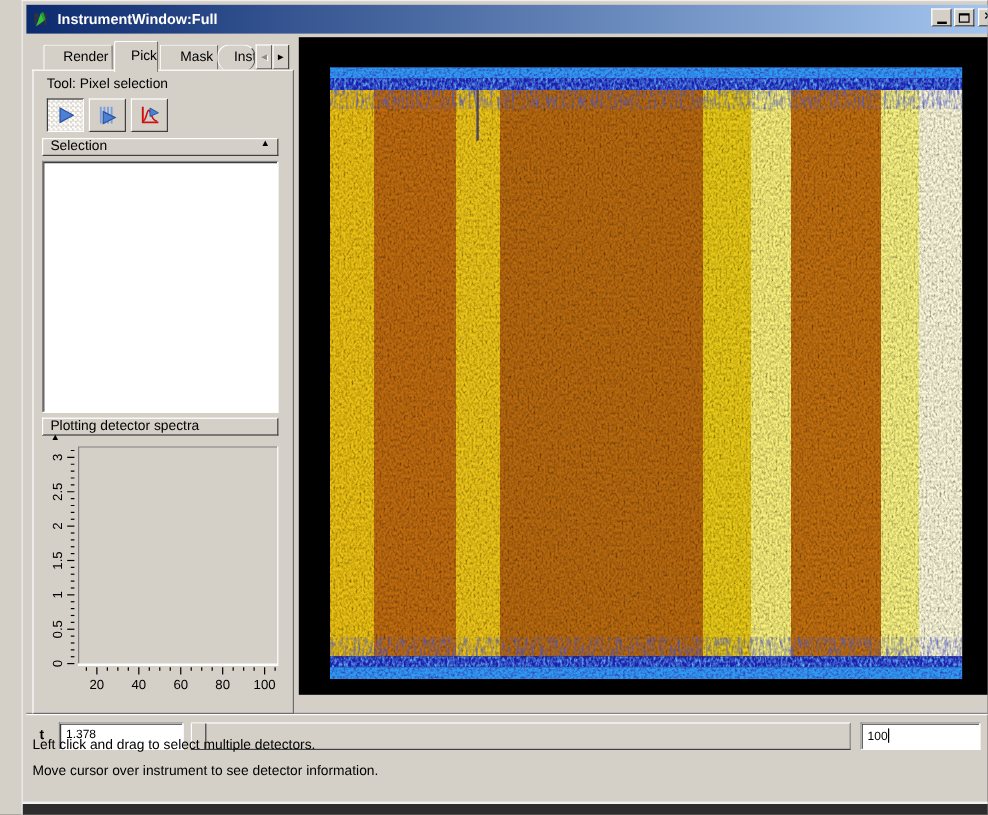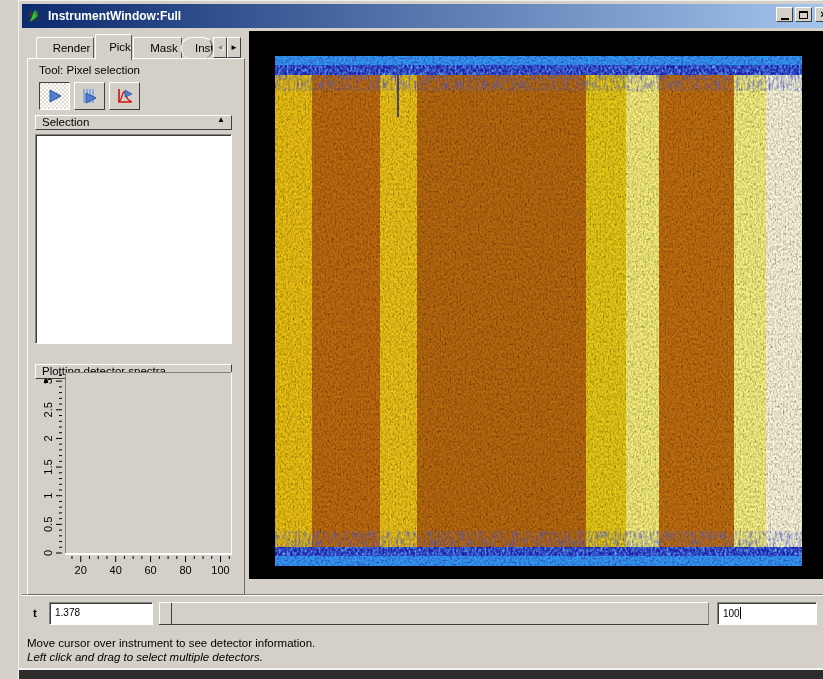--- a/index.html
+++ b/index.html
@@ -126,21 +126,21 @@
       <polygon points="10,4 17,8 10,11" fill="#4d7fd6" stroke="#2c549c" stroke-width="0.8"></polygon>
     </svg>
   </div>
 
   <div class="collapsible" style="top:114px;">
     <span>Selection</span>
     <span class="collapse-glyph">▲</span>
   </div>
   <div class="selection-box"><span></span></div>
 
-  <div class="collapsible" style="top:363px;flex-direction:column;">
+  <div class="collapsible" style="top:347px;flex-direction:column;">
     <span>Plotting detector spectra</span>
     <span class="collapse-glyph">▲</span>
   </div>
   <div class="plot-widget">
     <svg id="plot-svg" width="197" height="217">
         <rect x="30" y="4" width="166" height="181" fill="#d4d0c8"></rect>
         <path d="M196 4.5 L30.5 4.5 L30.5 185" stroke="#7f7f7f" fill="none"></path>
         <path d="M30 186 L197 186 L197 4" stroke="#ffffff" stroke-width="2" fill="none"></path>
         <line x1="45.72631578947369" y1="188" x2="45.72631578947369" y2="194" stroke="#000"></line>
         <text x="45.72631578947369" y="206" text-anchor="middle" font-size="11">20</text>
@@ -273,17 +273,17 @@
     <span>1.378</span>
   </div>
   <div class="slider">
     <div class="slider-handle"></div>
   </div>
   <div class="field" style="left:698px;top:601px;width:100px;height:23px;">
     <span>100</span><span class="caret"></span>
   </div>
 
   <div class="status-line" style="top:636px;">Move cursor over instrument to see detector information.</div>
-  <div class="status-line" style="top:650px;font-style:italic;">Left click and drag to select multiple detectors.</div>
+  <div class="status-line" style="top:614px;">Left click and drag to select multiple detectors.</div>
 
   <div class="bottom-white"></div>
   <div class="bottom-dark"></div>
 </div>
 
 </body></html>

